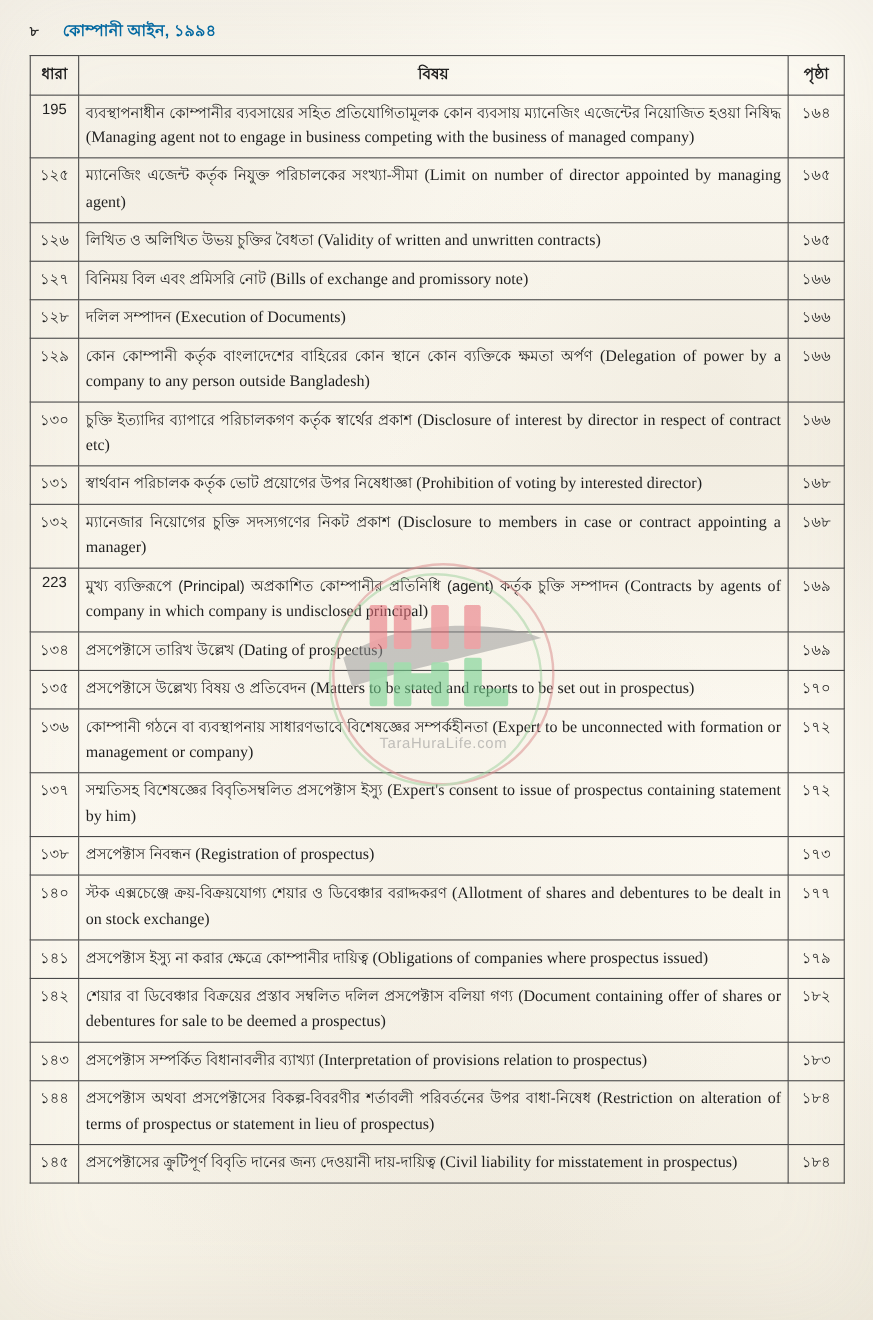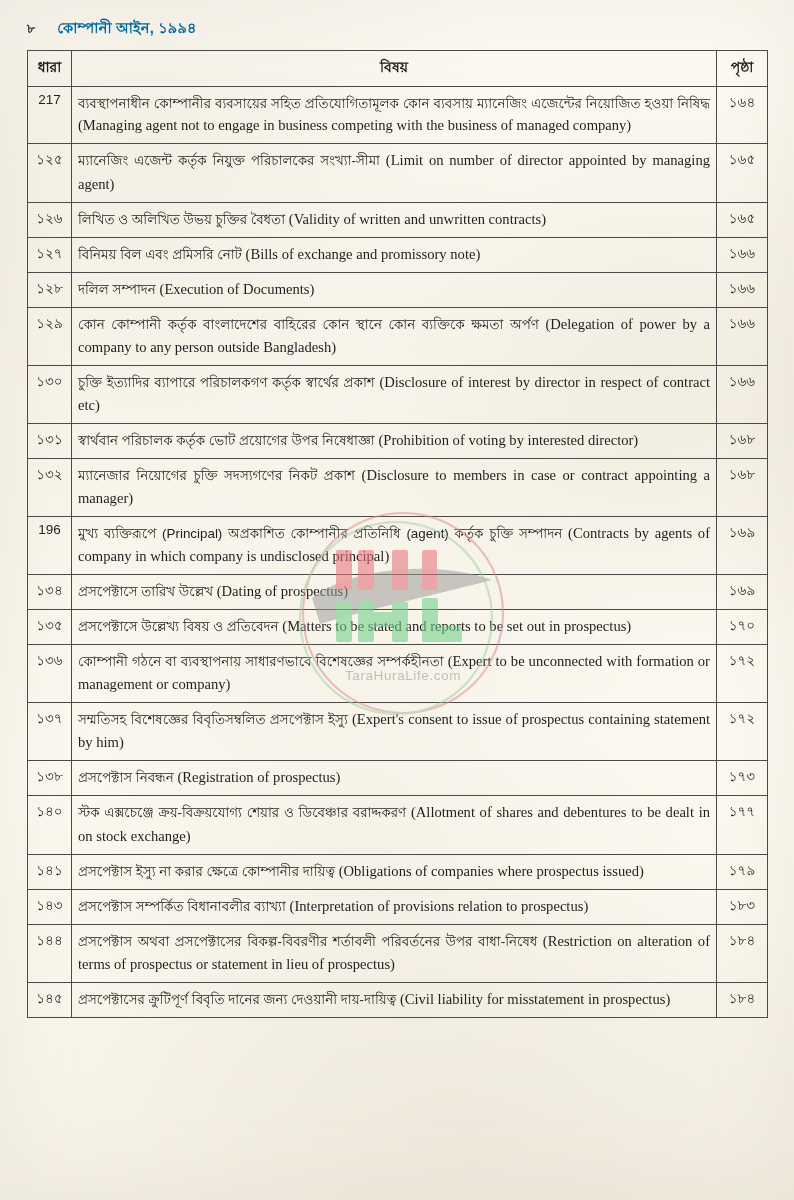--- a/index.html
+++ b/index.html
@@ -172,21 +172,21 @@
     </colgroup>
     <thead>
       <tr>
         <th class="h-section">ধারা</th>
         <th class="h-subject">বিষয়</th>
         <th class="h-page">পৃষ্ঠা</th>
       </tr>
     </thead>
     <tbody id="index-body">
         <tr>
-          <td class="cell-section">217</td>
+          <td class="cell-section">195</td>
           <td class="cell-subject"><span class="bn">ব্যবস্থাপনাধীন কোম্পানীর ব্যবসায়ের সহিত প্রতিযোগিতামূলক কোন ব্যবসায় ম্যানেজিং এজেন্টের নিয়োজিত হওয়া নিষিদ্ধ </span><span class="en">(Managing agent not to engage in business competing with the business of managed company)</span></td>
           <td class="cell-page">১৬৪</td>
         </tr>
         <tr>
           <td class="cell-section">১২৫</td>
           <td class="cell-subject"><span class="bn">ম্যানেজিং এজেন্ট কর্তৃক নিযুক্ত পরিচালকের সংখ্যা-সীমা </span><span class="en">(Limit on number of director appointed by managing agent)</span></td>
           <td class="cell-page">১৬৫</td>
         </tr>
         <tr>
           <td class="cell-section">১২৬</td>
@@ -217,21 +217,21 @@
           <td class="cell-section">১৩১</td>
           <td class="cell-subject"><span class="bn">স্বার্থবান পরিচালক কর্তৃক ভোট প্রয়োগের উপর নিষেধাজ্ঞা </span><span class="en">(Prohibition of voting by interested director)</span></td>
           <td class="cell-page">১৬৮</td>
         </tr>
         <tr>
           <td class="cell-section">১৩২</td>
           <td class="cell-subject"><span class="bn">ম্যানেজার নিয়োগের চুক্তি সদস্যগণের নিকট প্রকাশ </span><span class="en">(Disclosure to members in case or contract appointing a manager)</span></td>
           <td class="cell-page">১৬৮</td>
         </tr>
         <tr>
-          <td class="cell-section">196</td>
+          <td class="cell-section">223</td>
           <td class="cell-subject"><span class="bn">মুখ্য ব্যক্তিরূপে (Principal) অপ্রকাশিত কোম্পানীর প্রতিনিধি (agent) কর্তৃক চুক্তি সম্পাদন </span><span class="en">(Contracts by agents of company in which company is undisclosed principal)</span></td>
           <td class="cell-page">১৬৯</td>
         </tr>
         <tr>
           <td class="cell-section">১৩৪</td>
           <td class="cell-subject"><span class="bn">প্রসপেক্টাসে তারিখ উল্লেখ </span><span class="en">(Dating of prospectus)</span></td>
           <td class="cell-page">১৬৯</td>
         </tr>
         <tr>
           <td class="cell-section">১৩৫</td>
@@ -255,20 +255,25 @@
         </tr>
         <tr>
           <td class="cell-section">১৪০</td>
           <td class="cell-subject"><span class="bn">স্টক এক্সচেঞ্জে ক্রয়-বিক্রয়যোগ্য শেয়ার ও ডিবেঞ্চার বরাদ্দকরণ </span><span class="en">(Allotment of shares and debentures to be dealt in on stock exchange)</span></td>
           <td class="cell-page">১৭৭</td>
         </tr>
         <tr>
           <td class="cell-section">১৪১</td>
           <td class="cell-subject"><span class="bn">প্রসপেক্টাস ইস্যু না করার ক্ষেত্রে কোম্পানীর দায়িত্ব </span><span class="en">(Obligations of companies where prospectus issued)</span></td>
           <td class="cell-page">১৭৯</td>
+        </tr>
+        <tr>
+          <td class="cell-section">১৪২</td>
+          <td class="cell-subject"><span class="bn">শেয়ার বা ডিবেঞ্চার বিক্রয়ের প্রস্তাব সম্বলিত দলিল প্রসপেক্টাস বলিয়া গণ্য </span><span class="en">(Document containing offer of shares or debentures for sale to be deemed a prospectus)</span></td>
+          <td class="cell-page">১৮২</td>
         </tr>
         <tr>
           <td class="cell-section">১৪৩</td>
           <td class="cell-subject"><span class="bn">প্রসপেক্টাস সম্পর্কিত বিধানাবলীর ব্যাখ্যা </span><span class="en">(Interpretation of provisions relation to prospectus)</span></td>
           <td class="cell-page">১৮৩</td>
         </tr>
         <tr>
           <td class="cell-section">১৪৪</td>
           <td class="cell-subject"><span class="bn">প্রসপেক্টাস অথবা প্রসপেক্টাসের বিকল্প-বিবরণীর শর্তাবলী পরিবর্তনের উপর বাধা-নিষেধ </span><span class="en">(Restriction on alteration of terms of prospectus or statement in lieu of prospectus)</span></td>
           <td class="cell-page">১৮৪</td>

